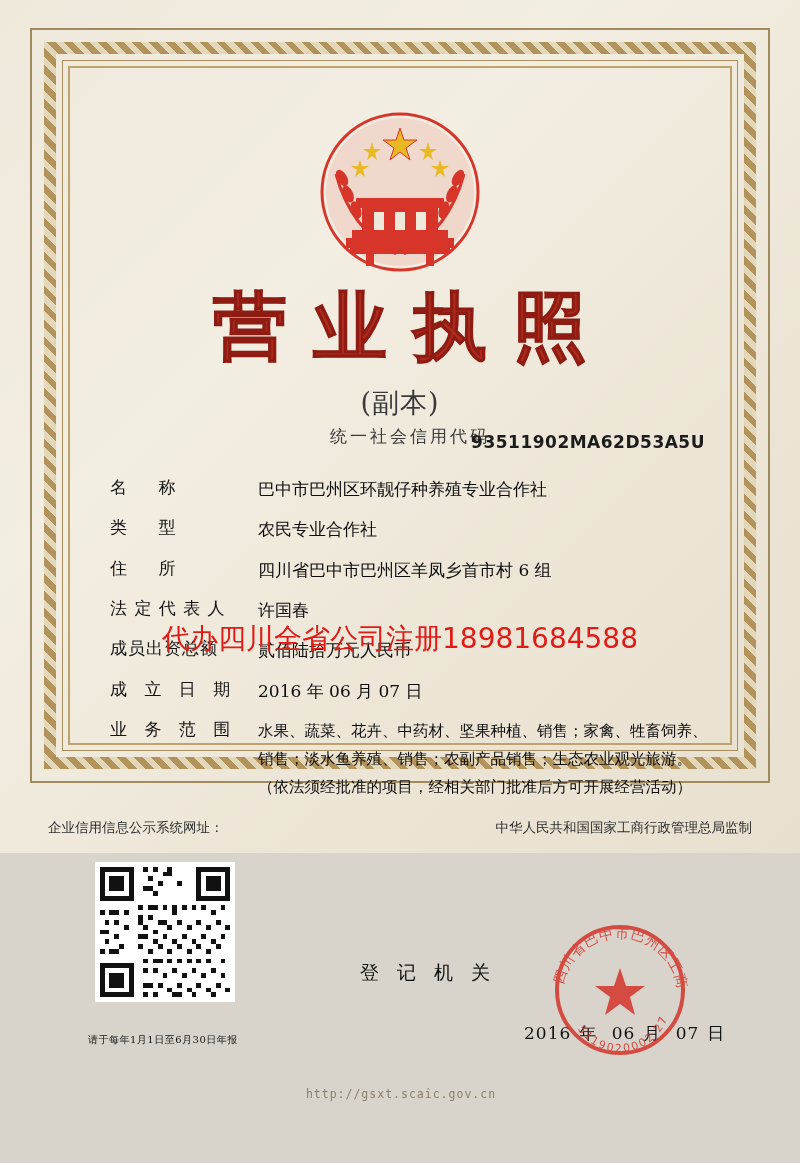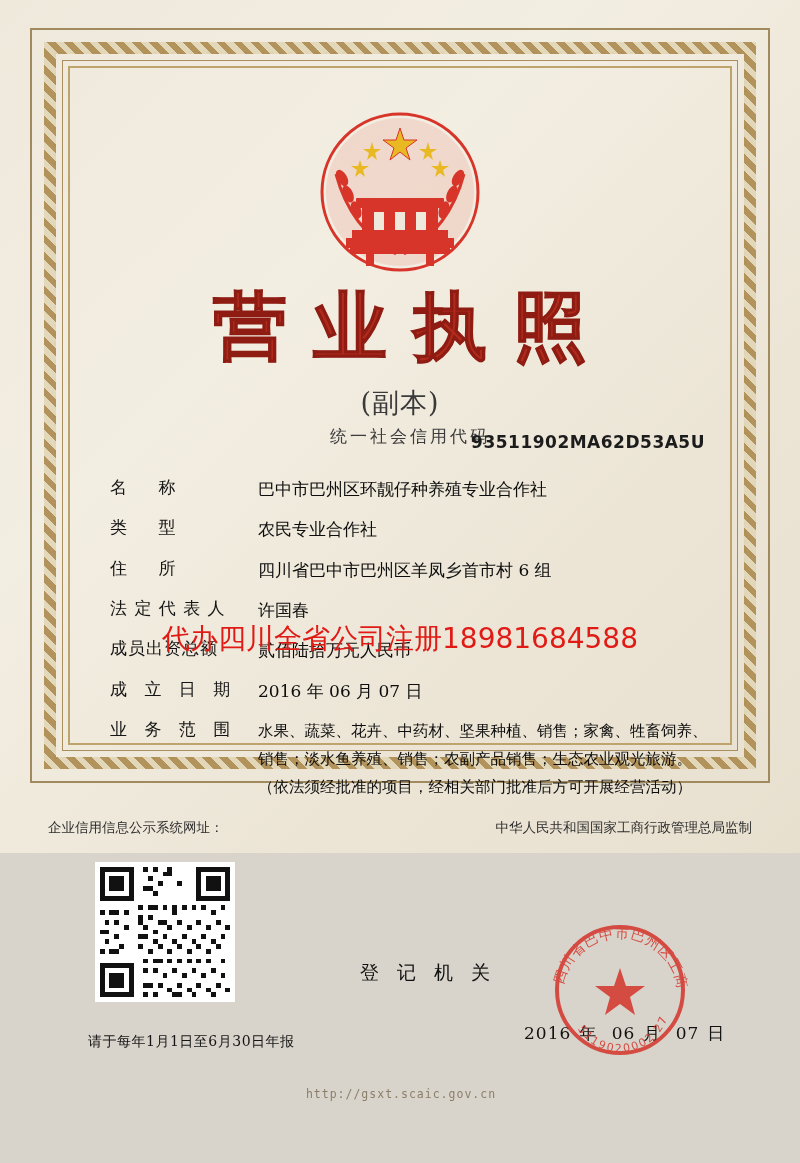--- a/index.html
+++ b/index.html
@@ -200,21 +200,21 @@
     width: 160px;
     height: 160px;
   }
 
   
   .annual-note {
     position: absolute;
     left: 88px;
     top: 1033px;
     font-family: "DejaVu Serif", serif;
-    font-size: 14px;
+    font-size: 10px;
     color: #151515;
     letter-spacing: .5px;
   }
   .gsxt-url {
     position: absolute;
     left: 2px; right: 0;
     top: 1087px;
     text-align: center;
     font-family: "DejaVu Sans Mono", monospace;
     font-size: 11.5px;

